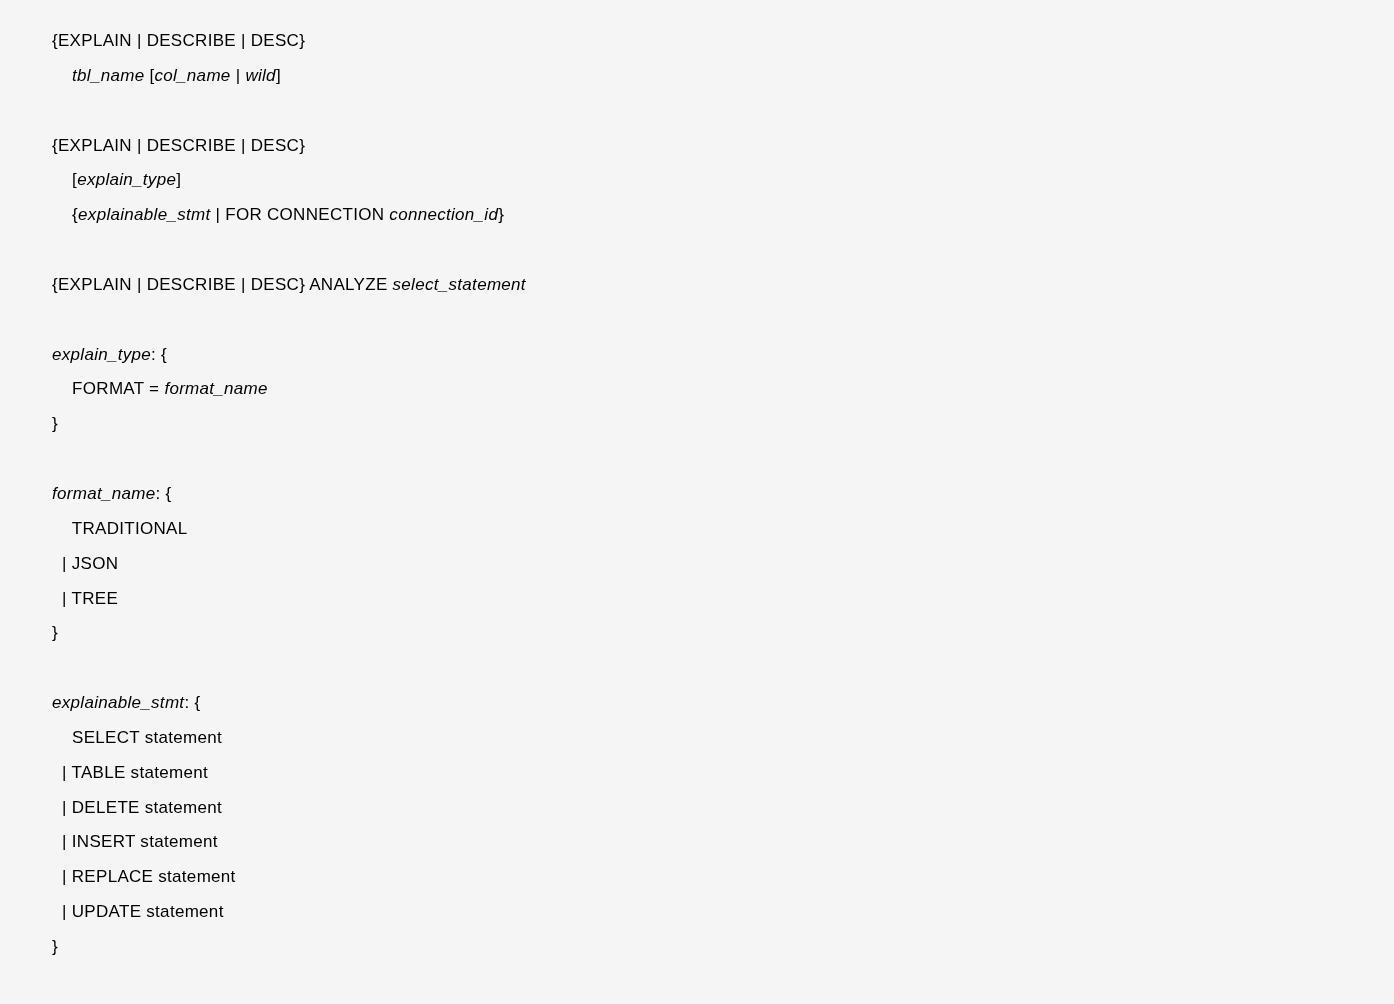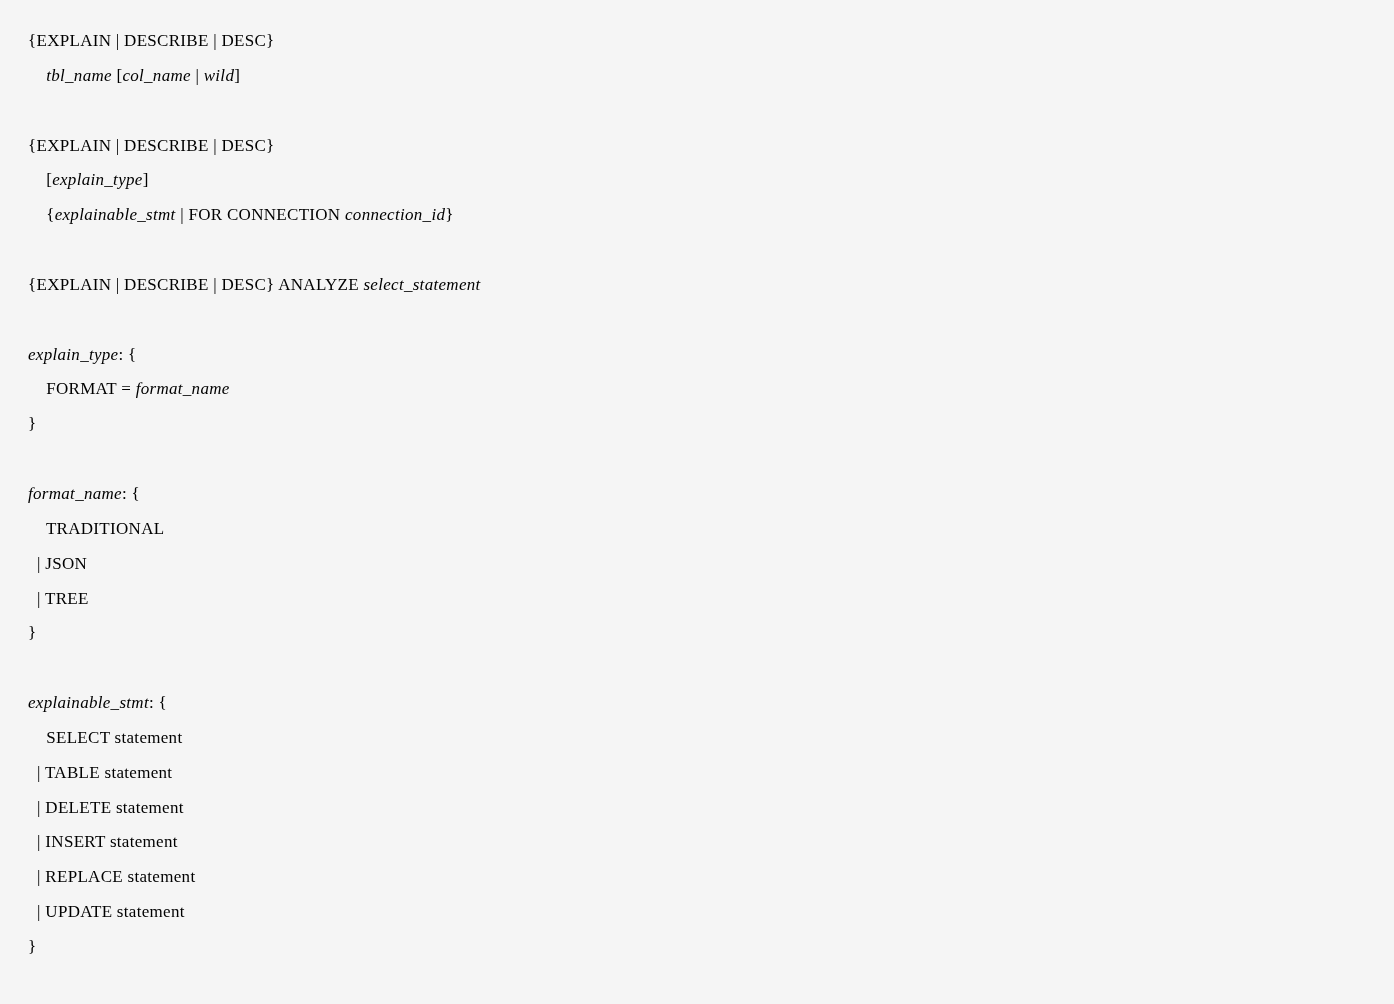--- a/index.html
+++ b/index.html
@@ -11,23 +11,24 @@
       background-color: #f5f5f5;
       font-family: 'Courier New', Courier, monospace;
       font-size: 17px;
       line-height: 2.05;
       color: #000000;
       padding: 24px 28px;
       width: 1394px;
       height: 1004px;
     }
     pre {
-      font-family: Liberation Serif, serif;
+      font-family: Liberation Sans, sans-serif;
       white-space: pre;
       letter-spacing: 0.3px;
+      margin-left: 24px;
     }
     .italic {
       font-style: italic;
     }
   </style>
 </head>
 <body>
 
 <pre><span>{EXPLAIN | DESCRIBE | DESC}</span>
 <span>    </span><span class="italic">tbl_name</span><span> [</span><span class="italic">col_name</span><span> | </span><span class="italic">wild</span><span>]</span>

